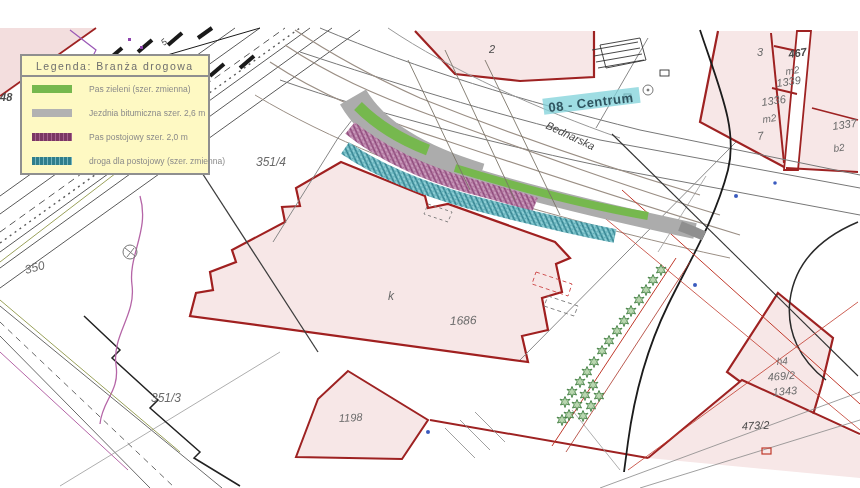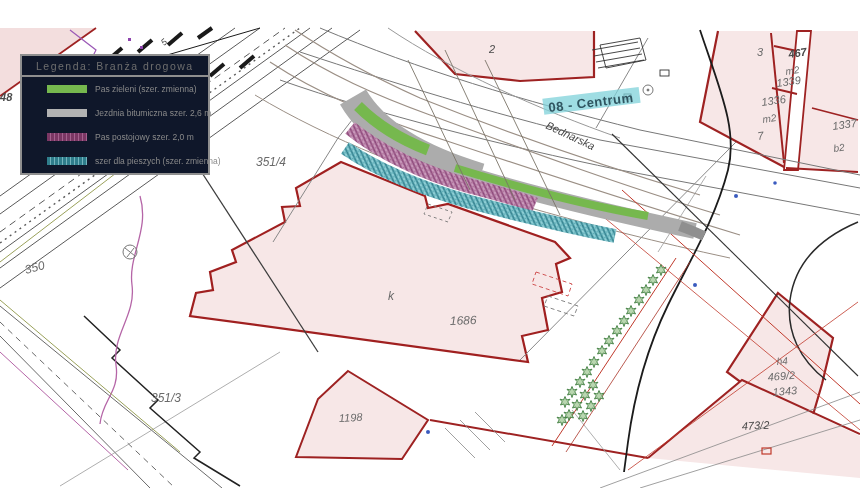--- a/index.html
+++ b/index.html
@@ -1,24 +1,24 @@
 <!DOCTYPE html>
 <html><head>
 <meta charset="utf-8">
 <style>
   html,body{margin:0;padding:0;background:#fff;}
   .stage{position:relative;width:860px;height:488px;background:#ffffff;overflow:hidden;
          font-family:"Liberation Sans",sans-serif;}
   .map-svg{position:absolute;left:0;top:0;}
   
-  .legend{position:absolute;left:20px;top:54px;width:186px;background:#0f172a;
+  .legend{position:absolute;left:20px;top:54px;width:186px;background:#fef9c3;
           border:2px solid #8f8f8f;z-index:5;}
   .legend-title{font-size:10.5px;color:#6e6e6e;letter-spacing:1.5px;padding:4px 0 3px 14px;
                 border-bottom:2px solid #8f8f8f;}
-  .legend-row{display:flex;align-items:center;gap:8px;padding:7px 6px 7px 10px;margin-left:15px;}
+  .legend-row{display:flex;align-items:center;gap:17px;padding:7px 6px 7px 10px;}
   .sw{width:40px;height:8px;flex:0 0 auto;}
   .sw-solid-green{background:#76b84e;}
   .sw-solid-gray{background:#b2b2b2;}
   .sw-hatch-purple{background:repeating-linear-gradient(90deg,#7b3764 0 3px,#a4628e 3px 4px);}
   .sw-hatch-teal{background:repeating-linear-gradient(90deg,#2f7e8c 0 3px,#74b4bd 3px 4px);}
   .legend-label{font-size:8.5px;color:#8a8a8a;white-space:nowrap;}
   
   text{font-family:"Liberation Sans",sans-serif;}
   .pnum{fill:#6a6a6a;font-style:italic;}
   .pnum-dark{fill:#4a4a4a;font-style:italic;}
@@ -245,17 +245,17 @@
   <div class="legend-row">
     <span class="sw sw-solid-gray"></span>
     <span class="legend-label">Jezdnia bitumiczna szer. 2,6 m</span>
   </div>
   <div class="legend-row">
     <span class="sw sw-hatch-purple"></span>
     <span class="legend-label">Pas postojowy szer. 2,0 m</span>
   </div>
   <div class="legend-row">
     <span class="sw sw-hatch-teal"></span>
-    <span class="legend-label">szer dla pieszych (szer. zmienna)</span>
+    <span class="legend-label">droga dla postojowy (szer. zmienna)</span>
   </div>
 </div>
 
 </div>
 
 </body></html>

